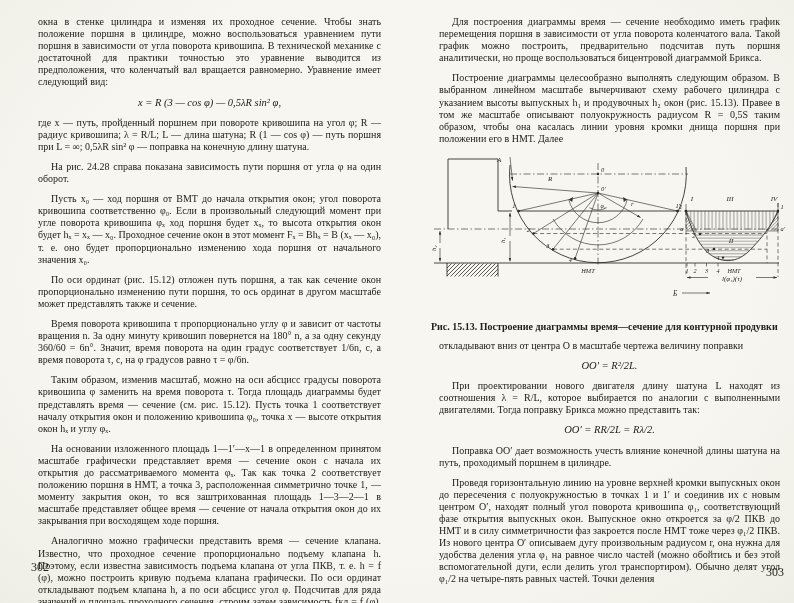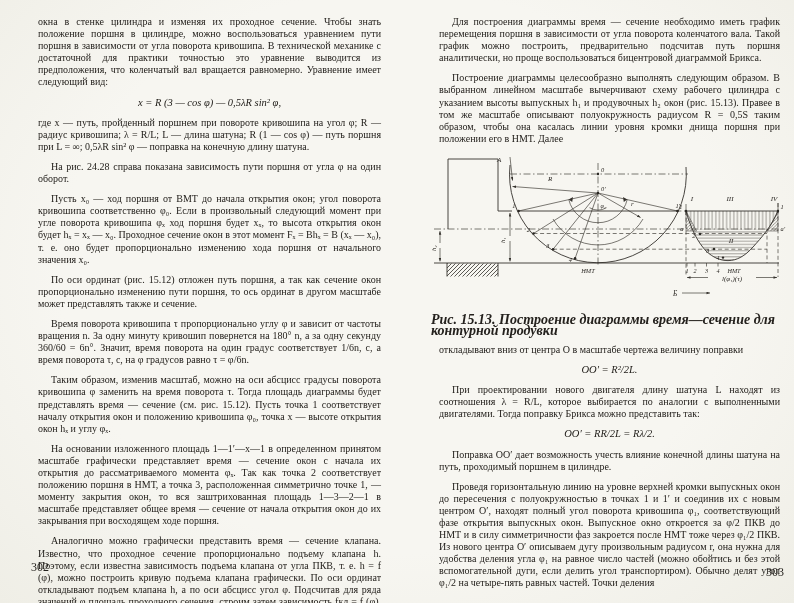--- a/index.html
+++ b/index.html
@@ -9,21 +9,21 @@
     font-family:"Liberation Serif","DejaVu Serif","DejaVu Sans",serif;
     color:#24211d;
     position:relative;
   }
   .col{position:absolute;top:8px;text-align:justify;font-size:10px;line-height:12.1px;}
   #left-col{left:30px;width:359px;}
   #right-col{left:431px;width:357px;}
   .par{margin:8px;}
   .ind{text-indent:13px;}
   .formula{text-align:center;font-style:italic;margin:2px 0 3px;font-size:10.5px;}
-  .caption{font-weight:700;font-size:14px;line-height:11px;margin:13px 0 5px;text-align:left;text-indent:0;font-style:italic;}
+  .caption{font-weight:700;font-size:10px;line-height:11px;margin:20px 0 5px;text-align:left;text-indent:0;}
   .pagenum{position:absolute;font-size:12px;}
   #pn-left{left:31px;top:560px;}
   #pn-right{left:766px;top:565px;}
   .figwrap{margin:3px 0 0 -5px;width:374px;height:148px;}
   svg text{font-family:"Liberation Serif","DejaVu Serif",serif;font-style:italic;fill:#2b2824;}
   .s{stroke:#34312c;stroke-width:0.9;fill:none;}
   .thin{stroke:#34312c;stroke-width:0.65;fill:none;}
   .dd{stroke-dasharray:7 2.5 1.5 2.5;}
   .da{stroke-dasharray:4 2.6;}
   .dot{fill:#2b2824;stroke:none;}

